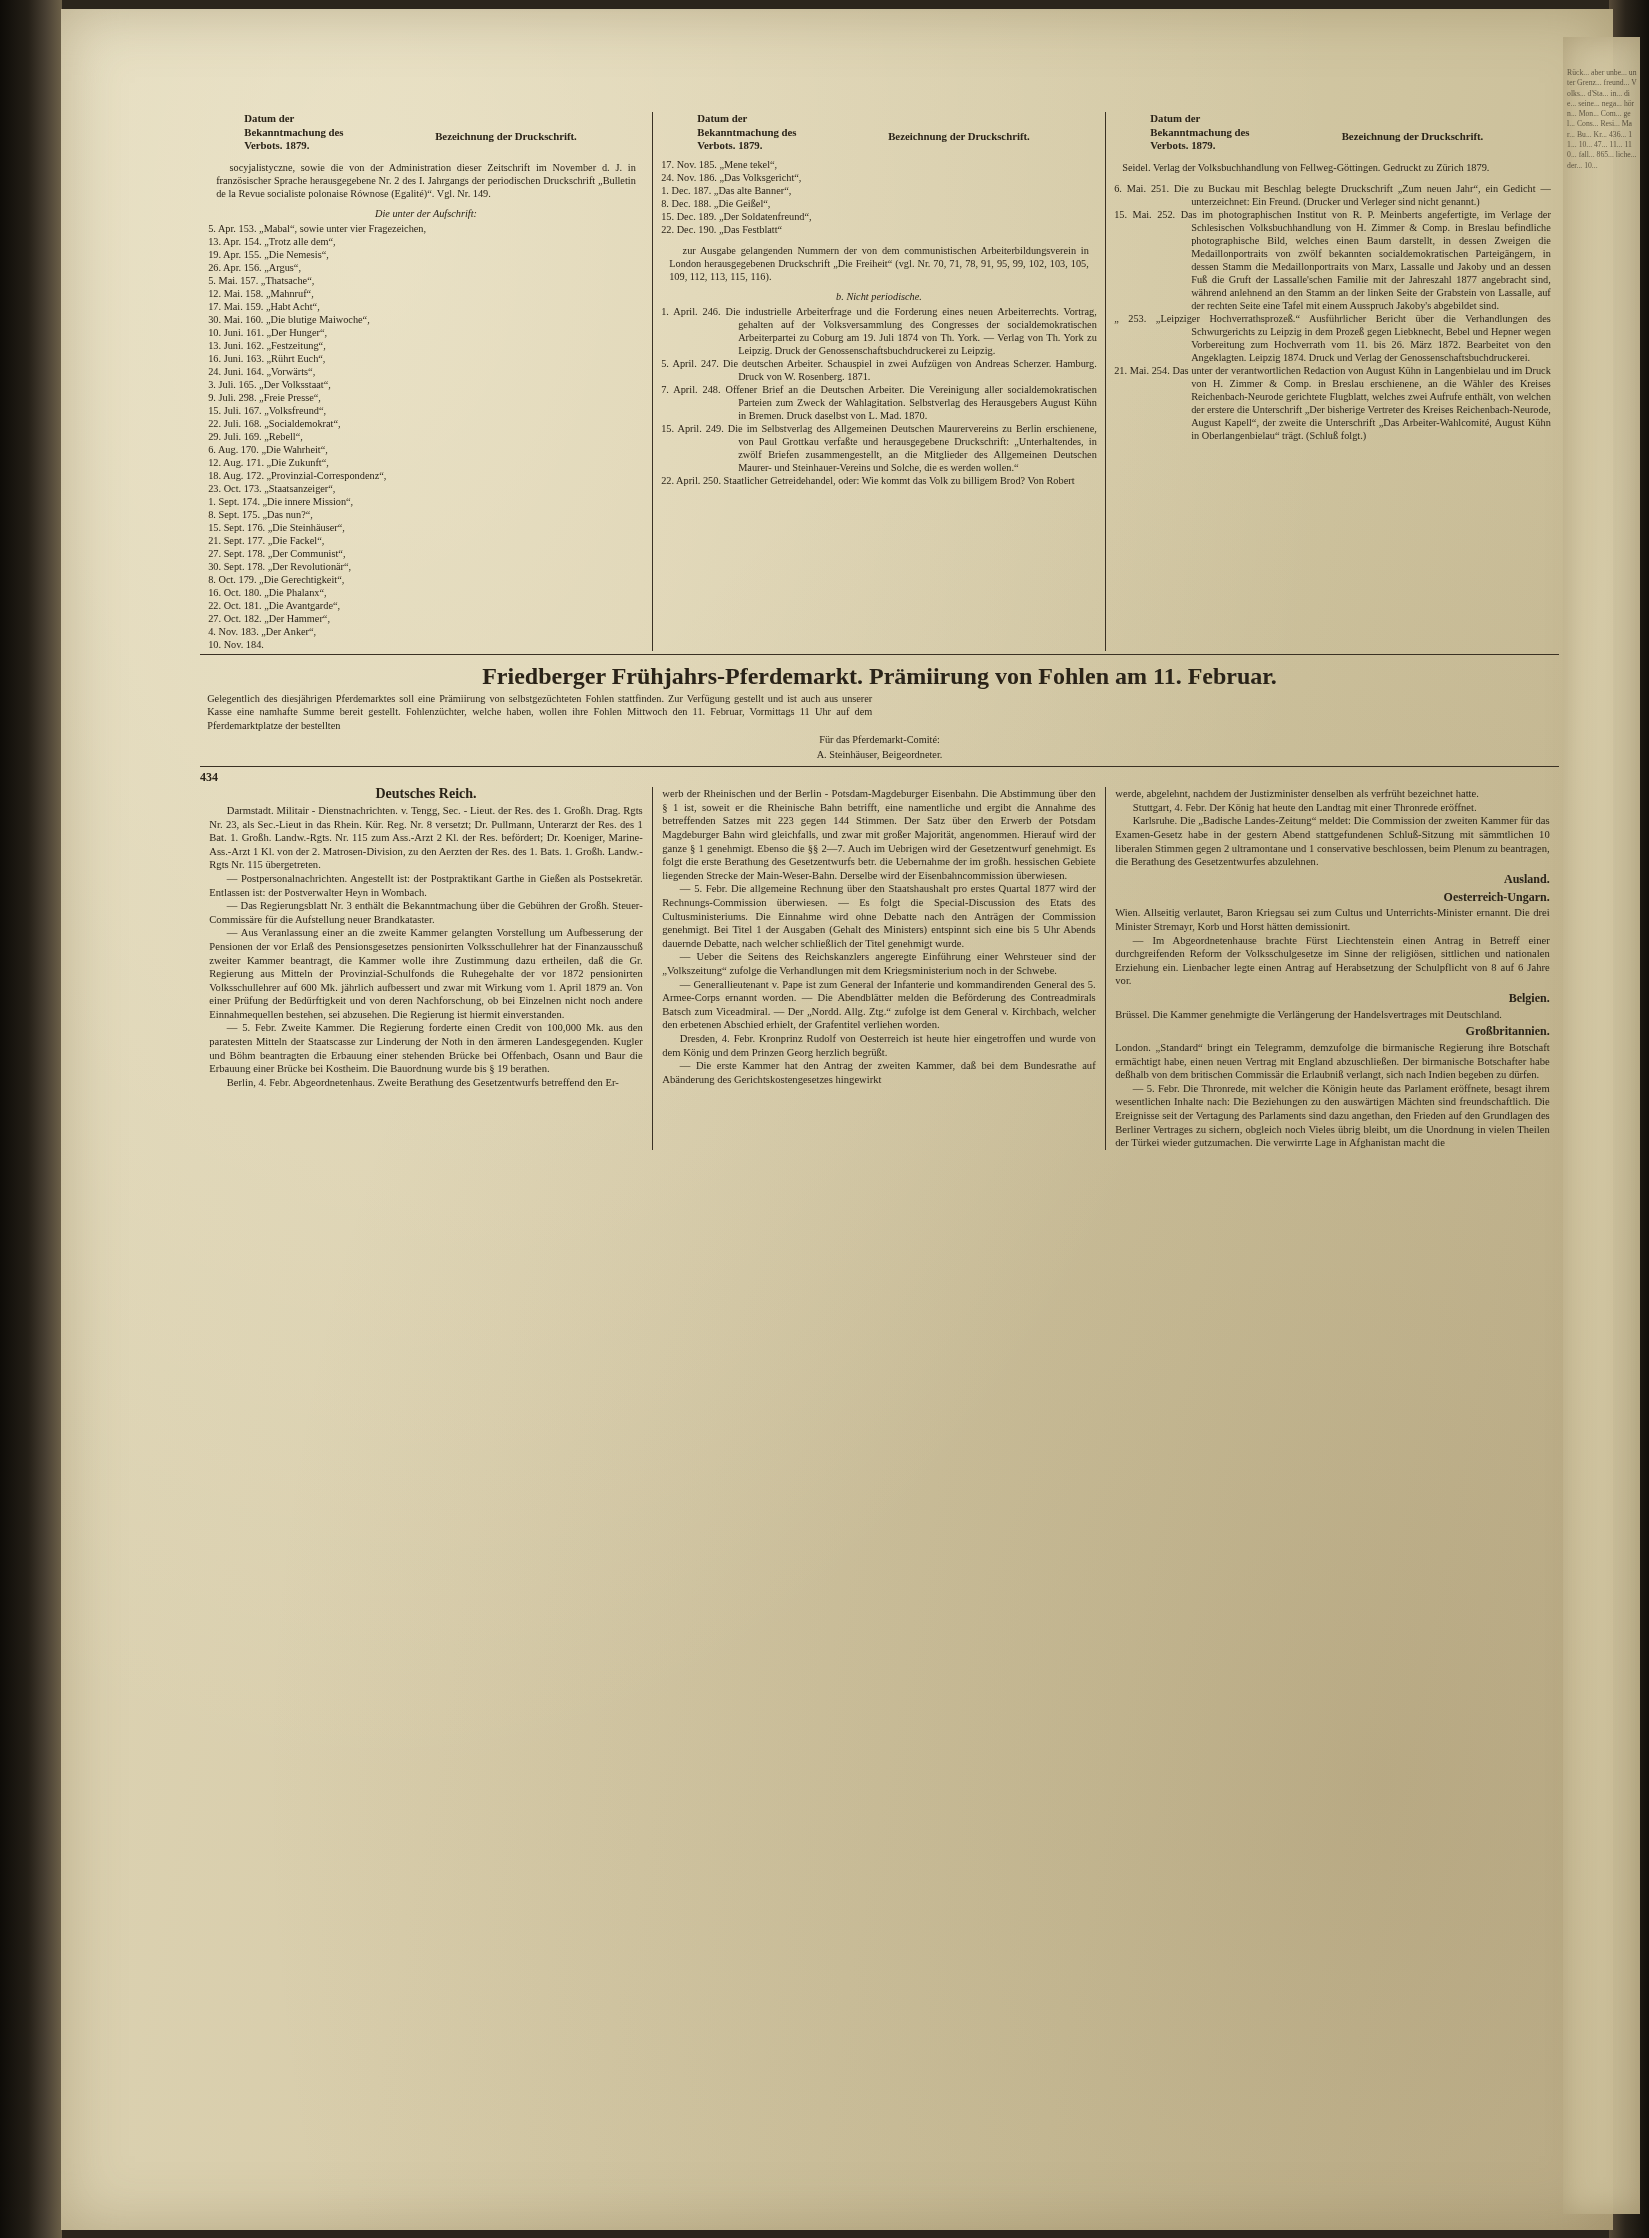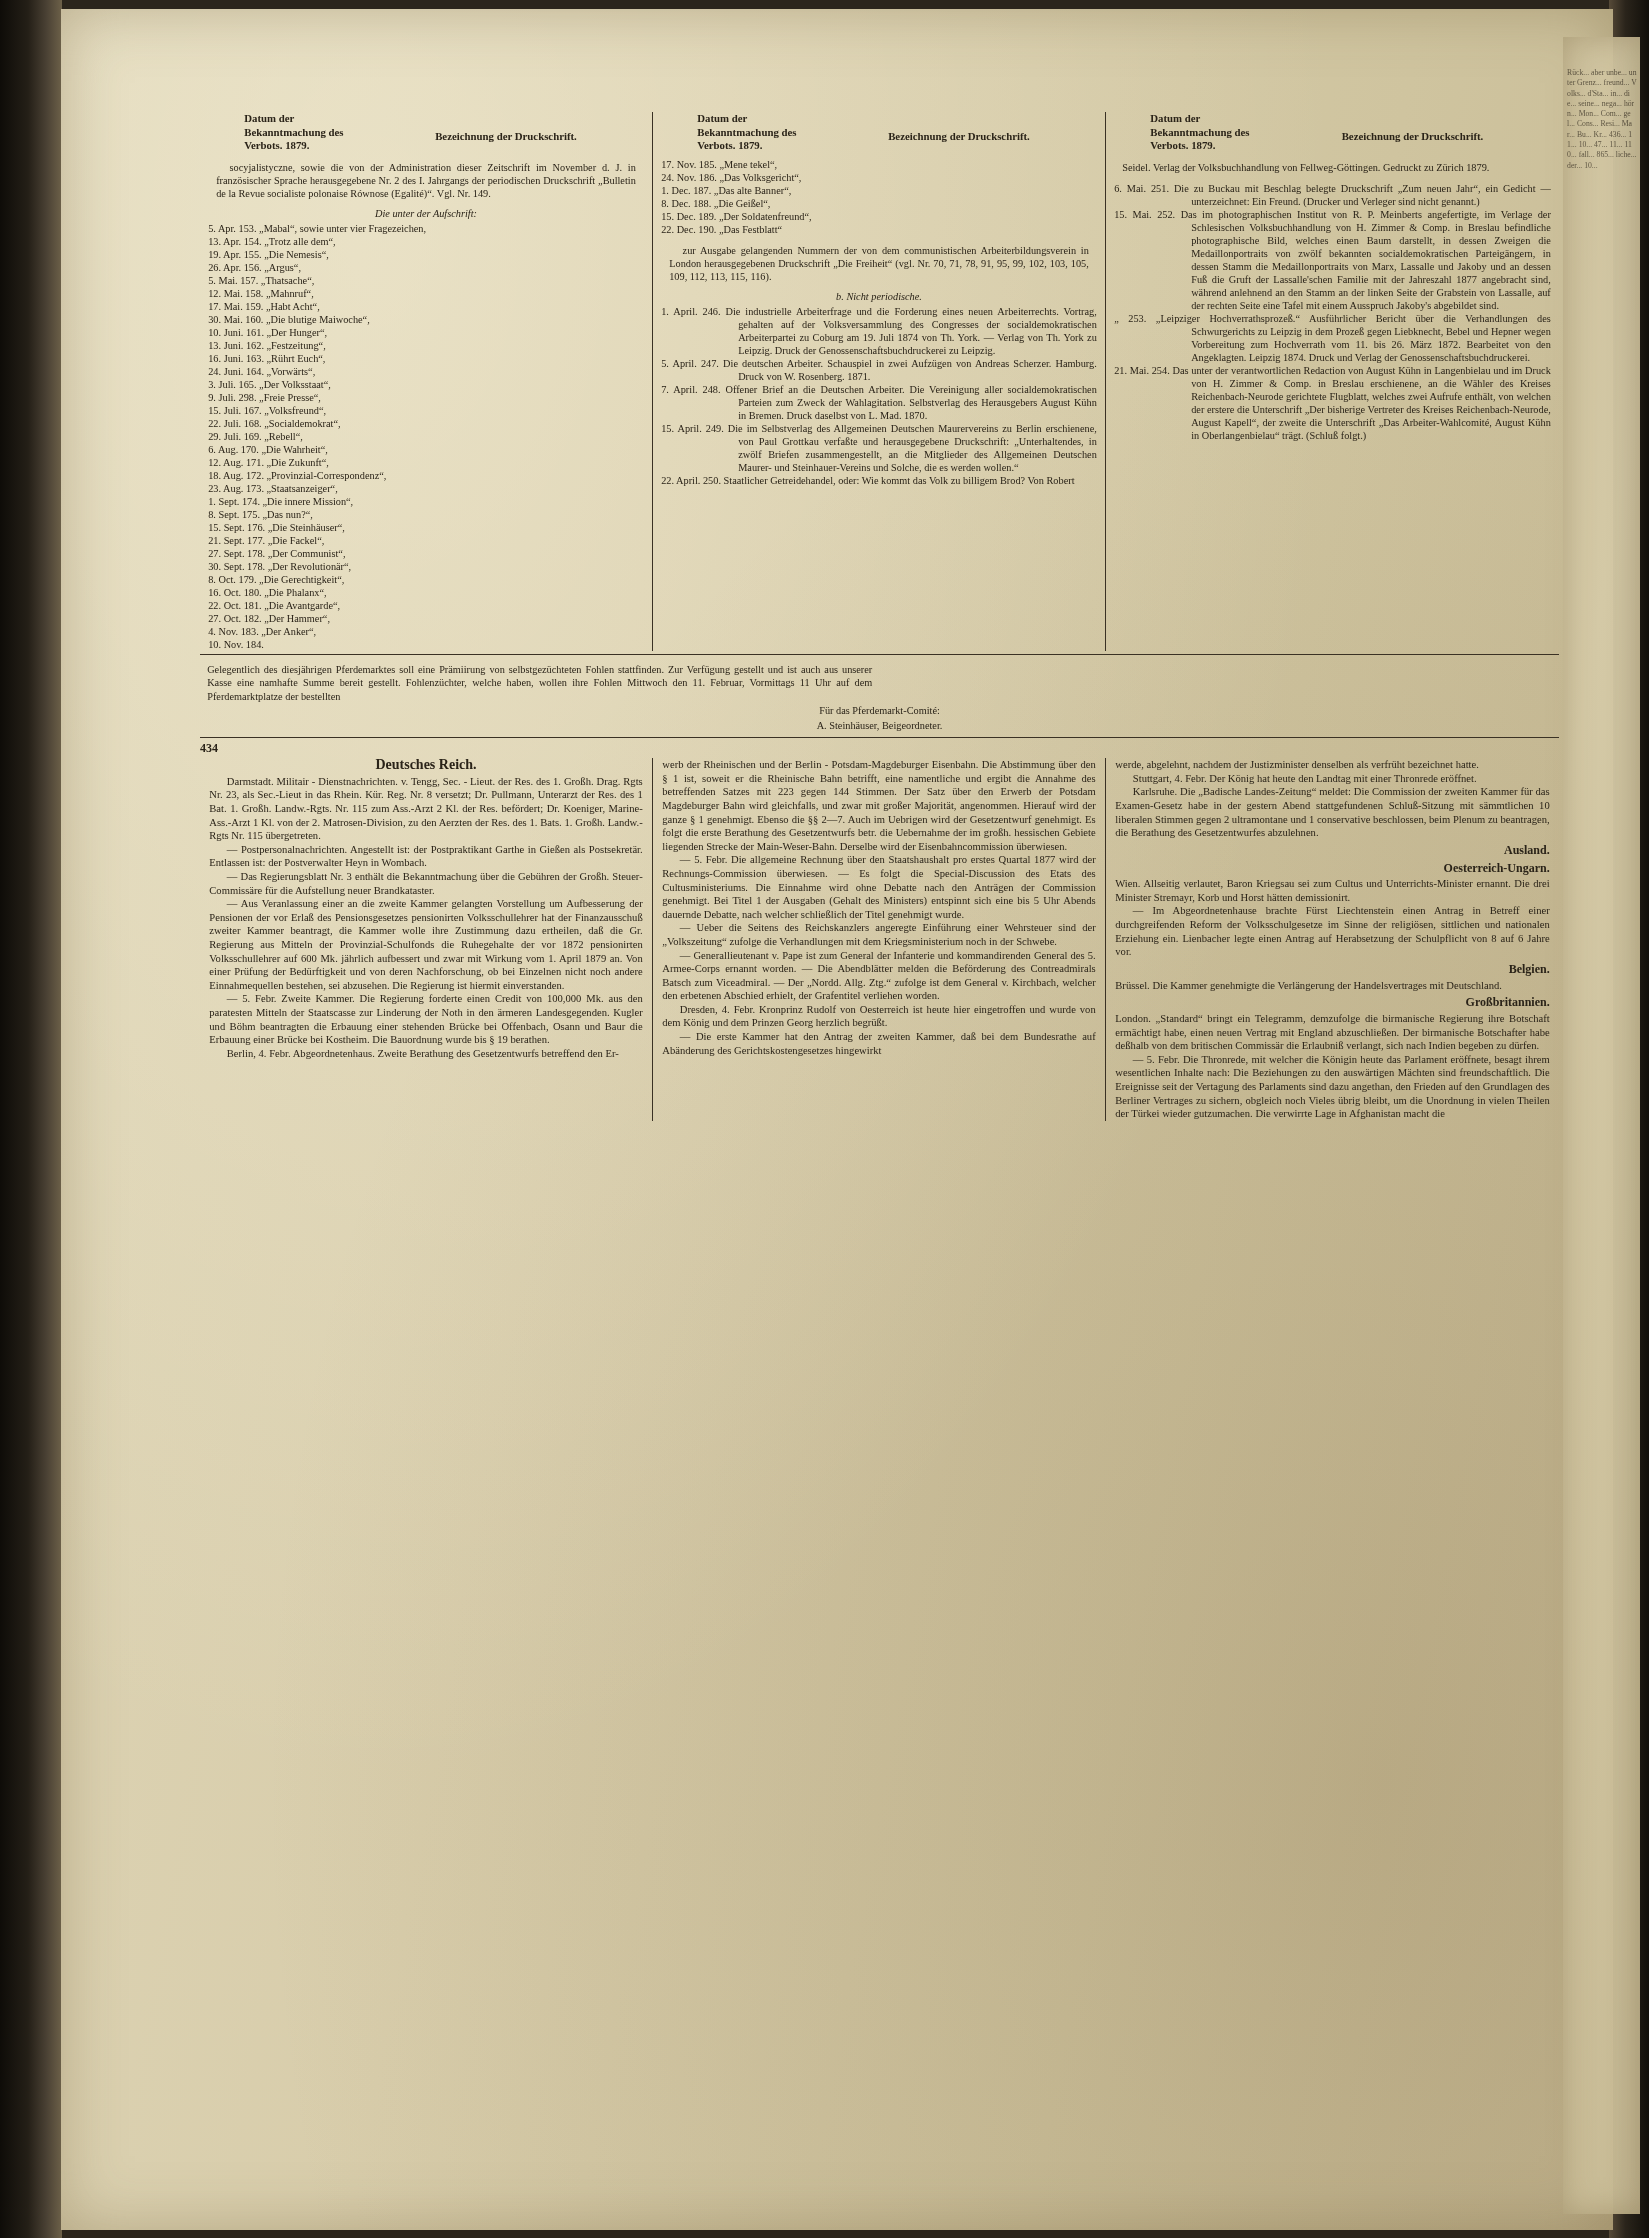--- a/index.html
+++ b/index.html
@@ -226,21 +226,21 @@
             <div class="hang"><span>16. Juni. 163.</span> <span>„Rührt Euch“,</span></div>
             <div class="hang"><span>24. Juni. 164.</span> <span>„Vorwärts“,</span></div>
             <div class="hang"><span>3. Juli. 165.</span> <span>„Der Volksstaat“,</span></div>
             <div class="hang"><span>9. Juli. 298.</span> <span>„Freie Presse“,</span></div>
             <div class="hang"><span>15. Juli. 167.</span> <span>„Volksfreund“,</span></div>
             <div class="hang"><span>22. Juli. 168.</span> <span>„Socialdemokrat“,</span></div>
             <div class="hang"><span>29. Juli. 169.</span> <span>„Rebell“,</span></div>
             <div class="hang"><span>6. Aug. 170.</span> <span>„Die Wahrheit“,</span></div>
             <div class="hang"><span>12. Aug. 171.</span> <span>„Die Zukunft“,</span></div>
             <div class="hang"><span>18. Aug. 172.</span> <span>„Provinzial-Correspondenz“,</span></div>
-            <div class="hang"><span>23. Aug. 173.</span> <span>„Staatsanzeiger“,</span></div>
+            <div class="hang"><span>23. Oct. 173.</span> <span>„Staatsanzeiger“,</span></div>
             <div class="hang"><span>1. Sept. 174.</span> <span>„Die innere Mission“,</span></div>
             <div class="hang"><span>8. Sept. 175.</span> <span>„Das nun?“,</span></div>
             <div class="hang"><span>15. Sept. 176.</span> <span>„Die Steinhäuser“,</span></div>
             <div class="hang"><span>21. Sept. 177.</span> <span>„Die Fackel“,</span></div>
             <div class="hang"><span>27. Sept. 178.</span> <span>„Der Communist“,</span></div>
             <div class="hang"><span>30. Sept. 178.</span> <span>„Der Revolutionär“,</span></div>
             <div class="hang"><span>8. Oct. 179.</span> <span>„Die Gerechtigkeit“,</span></div>
             <div class="hang"><span>16. Oct. 180.</span> <span>„Die Phalanx“,</span></div>
             <div class="hang"><span>22. Oct. 181.</span> <span>„Die Avantgarde“,</span></div>
             <div class="hang"><span>27. Oct. 182.</span> <span>„Der Hammer“,</span></div>
@@ -282,20 +282,21 @@
           <div>
             <div class="hang2"><span>6. Mai. 251.</span> <span>Die zu Buckau mit Beschlag belegte Druckschrift „Zum neuen Jahr“, ein Gedicht — unterzeichnet: Ein Freund. (Drucker und Verleger sind nicht genannt.)</span></div>
             <div class="hang2"><span>15. Mai. 252.</span> <span>Das im photographischen Institut von R. P. Meinberts angefertigte, im Verlage der Schlesischen Volksbuchhandlung von H. Zimmer &amp; Comp. in Breslau befindliche photographische Bild, welches einen Baum darstellt, in dessen Zweigen die Medaillonportraits von zwölf bekannten socialdemokratischen Parteigängern, in dessen Stamm die Medaillonportraits von Marx, Lassalle und Jakoby und an dessen Fuß die Gruft der Lassalle'schen Familie mit der Jahreszahl 1877 angebracht sind, während anlehnend an den Stamm an der linken Seite der Grabstein von Lassalle, auf der rechten Seite eine Tafel mit einem Ausspruch Jakoby's abgebildet sind.</span></div>
             <div class="hang2"><span>„      253.</span> <span>„Leipziger Hochverrathsprozeß.“ Ausführlicher Bericht über die Verhandlungen des Schwurgerichts zu Leipzig in dem Prozeß gegen Liebknecht, Bebel und Hepner wegen Vorbereitung zum Hochverrath vom 11. bis 26. März 1872. Bearbeitet von den Angeklagten. Leipzig 1874. Druck und Verlag der Genossenschaftsbuchdruckerei.</span></div>
             <div class="hang2"><span>21. Mai. 254.</span> <span>Das unter der verantwortlichen Redaction von August Kühn in Langenbielau und im Druck von H. Zimmer &amp; Comp. in Breslau erschienene, an die Wähler des Kreises Reichenbach-Neurode gerichtete Flugblatt, welches zwei Aufrufe enthält, von welchen der erstere die Unterschrift „Der bisherige Vertreter des Kreises Reichenbach-Neurode, August Kapell“, der zweite die Unterschrift „Das Arbeiter-Wahlcomité, August Kühn in Oberlangenbielau“ trägt. (Schluß folgt.)</span></div>
           </div>
         </div>
       </div>
 
       <div class="banner">
+        <h1>Friedberger Frühjahrs-Pferdemarkt.  Prämiirung von Fohlen am 11. Februar.</h1>
         <div class="banner-body">
           <div class="bcol">Gelegentlich des diesjährigen Pferdemarktes soll eine Prämiirung von selbstgezüchteten Fohlen stattfinden. Zur Verfügung gestellt und ist auch aus unserer Kasse eine namhafte Summe bereit gestellt. Fohlenzüchter, welche haben, wollen ihre Fohlen Mittwoch den 11. Februar, Vormittags 11 Uhr auf dem Pferdemarktplatze der bestellten</div>
         </div>
         <div class="sig">Für das Pferdemarkt-Comité:</div>
         <div class="sig">A. Steinhäuser, Beigeordneter.</div>
       </div>
 
       <div class="rule"></div>
       <div class="pageno">434</div>
 

